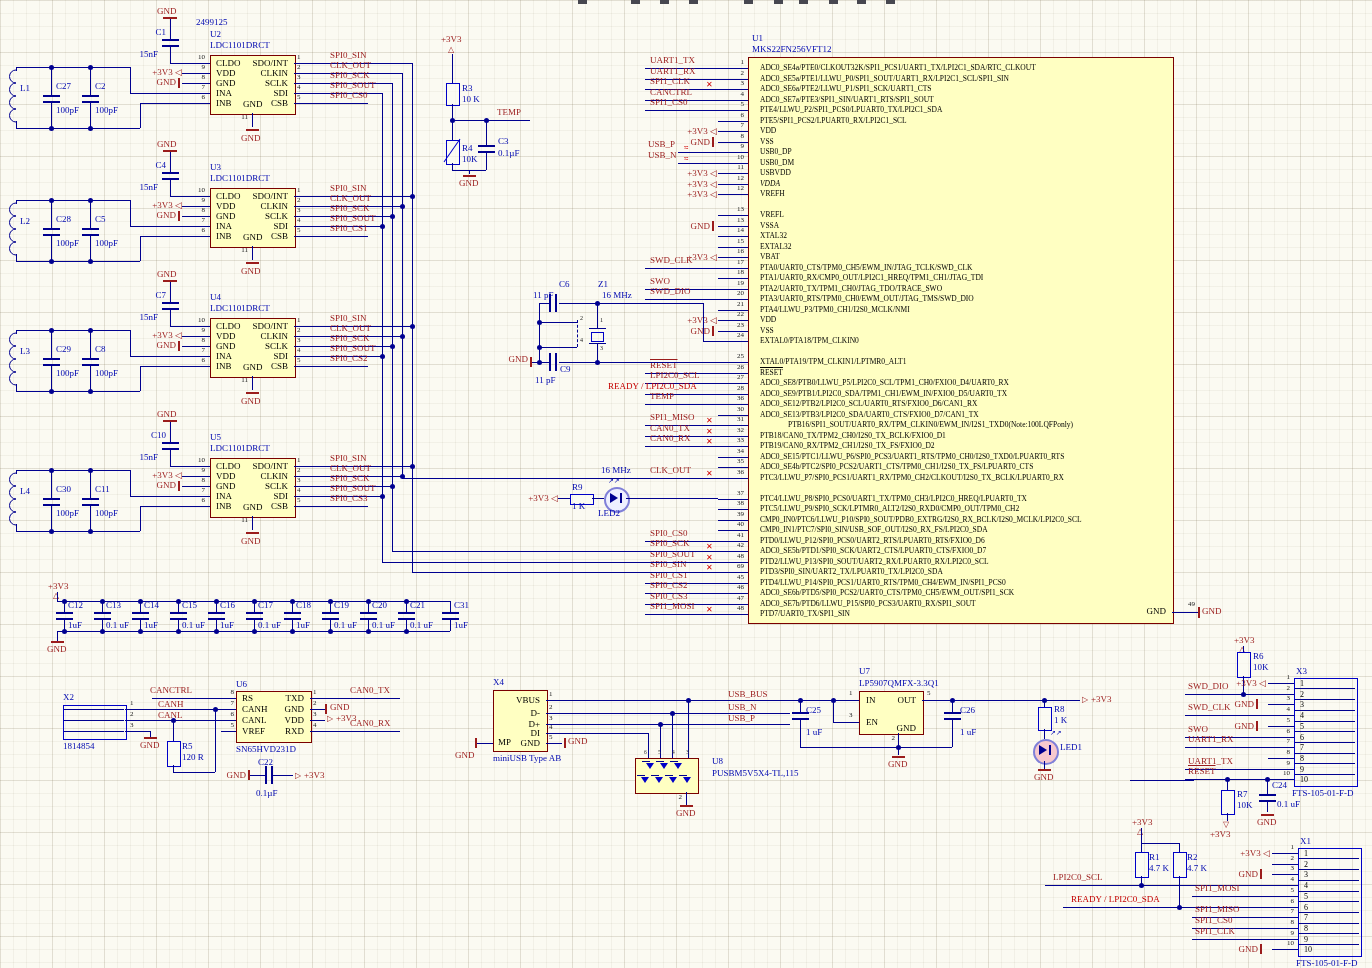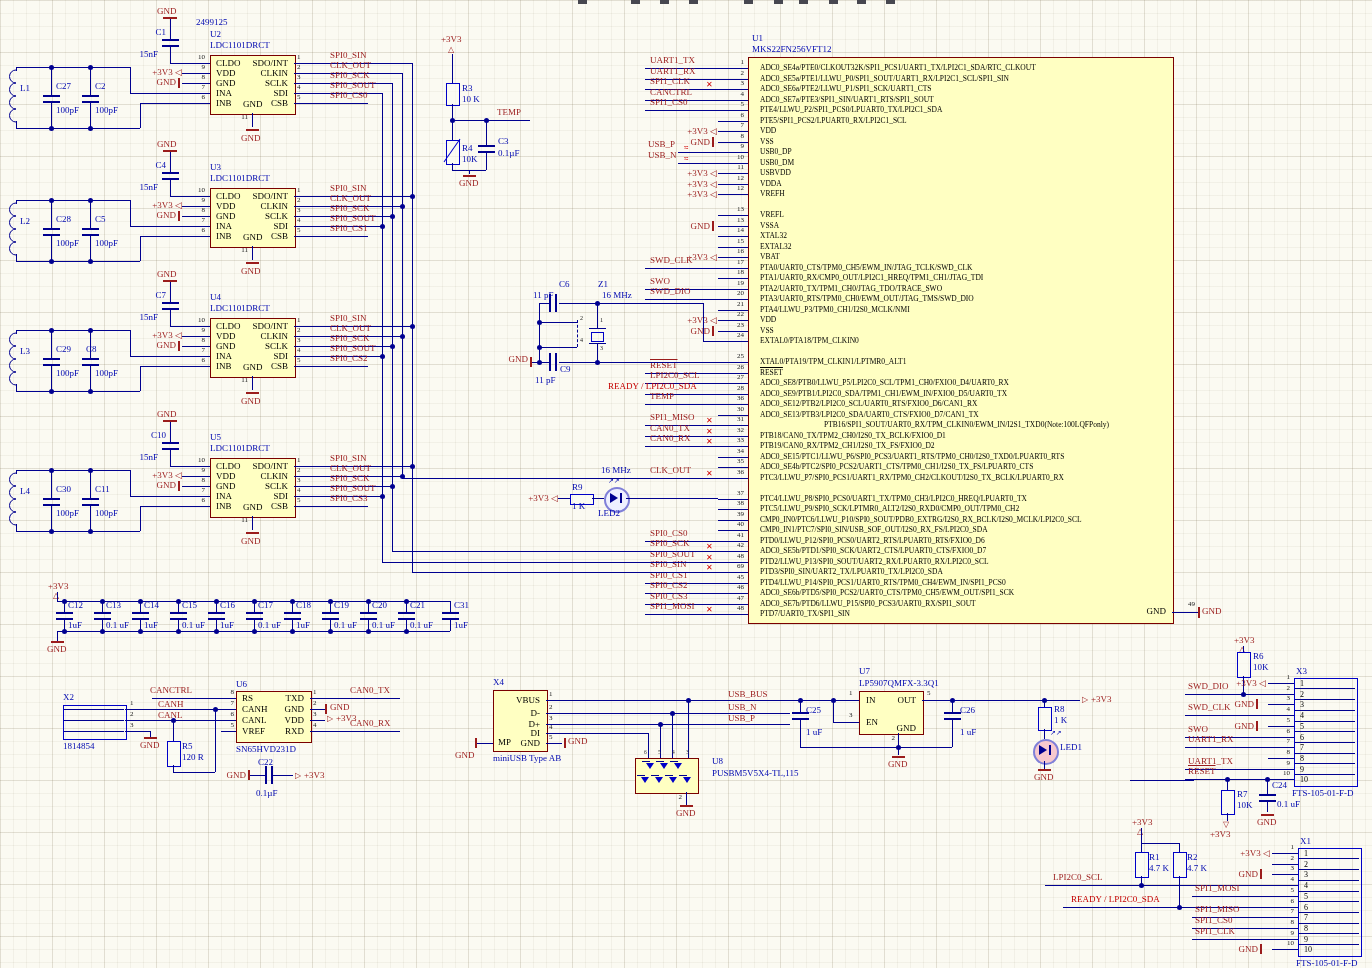--- a/index.html
+++ b/index.html
@@ -99,21 +99,21 @@
     <div class="t k mcu-lbl" style="top: 158.5px; left: 760px;">USB0_DM</div>
     <div class="t r" style="top: 149.5px; left: 648px;">USB_N</div>
     <div class="ln wb" style="left: 678px; top: 162.5px; width: 40px; height: 1px;"></div>
     <div class="noerc" style="left: 684px; top: 154.5px;">≈</div>
     <div class="ln wb" style="left: 718px; top: 173px; width: 30px; height: 1px;"></div>
     <div class="t pn" style="top: 164px; right: 628px;">11</div>
     <div class="t k mcu-lbl" style="top: 169px; left: 760px;">USBVDD</div>
     <div class="t r" style="top: 168px; right: 655px;">+3V3 ◁</div>
     <div class="ln wb" style="left: 718px; top: 183.5px; width: 30px; height: 1px;"></div>
     <div class="t pn" style="top: 174.5px; right: 628px;">12</div>
-    <div class="t k mcu-lbl" style="top: 179.5px; left: 760px;">VDDA</div>
+    <div class="t k mcu-lbl" style="top: 179.5px; left: 760px; font-style: italic;">VDDA</div>
     <div class="t r" style="top: 178.5px; right: 655px;">+3V3 ◁</div>
     <div class="ln wb" style="left: 718px; top: 194px; width: 30px; height: 1px;"></div>
     <div class="t pn" style="top: 185px; right: 628px;">12</div>
     <div class="t k mcu-lbl" style="top: 190px; left: 760px;">VREFH</div>
     <div class="t r" style="top: 189px; right: 655px;">+3V3 ◁</div>
     <div class="ln wb" style="left: 718px; top: 215px; width: 30px; height: 1px;"></div>
     <div class="t pn" style="top: 206px; right: 628px;">13</div>
     <div class="t k mcu-lbl" style="top: 211px; left: 760px;">VREFL</div>
     <div class="ln wb" style="left: 718px; top: 225.5px; width: 30px; height: 1px;"></div>
     <div class="t pn" style="top: 216.5px; right: 628px;">13</div>
@@ -184,21 +184,21 @@
     <div class="ln wb" style="left: 718px; top: 404px; width: 30px; height: 1px;"></div>
     <div class="t pn" style="top: 395px; right: 628px;">36</div>
     <div class="t k mcu-lbl" style="top: 400px; left: 760px;">ADC0_SE12/PTB2/LPI2C0_SCL/UART0_RTS/FXIO0_D6/CAN1_RX</div>
     <div class="t r" style="top: 391px; left: 650px;">TEMP</div>
     <div class="ln wb" style="left: 645px; top: 404px; width: 73px; height: 1px;"></div>
     <div class="ln wb" style="left: 718px; top: 414.5px; width: 30px; height: 1px;"></div>
     <div class="t pn" style="top: 405.5px; right: 628px;">30</div>
     <div class="t k mcu-lbl" style="top: 410.5px; left: 760px;">ADC0_SE13/PTB3/LPI2C0_SDA/UART0_CTS/FXIO0_D7/CAN1_TX</div>
     <div class="ln wb" style="left: 718px; top: 425px; width: 30px; height: 1px;"></div>
     <div class="t pn" style="top: 416px; right: 628px;">31</div>
-    <div class="t k mcu-lbl" style="top: 421px; left: 804px; padding-left: 20px;">PTB16/SPI1_SOUT/UART0_RX/TPM_CLKIN0/EWM_IN/I2S1_TXD0(Note:100LQFPonly)</div>
+    <div class="t k mcu-lbl" style="top: 421px; left: 768px; padding-left: 20px;">PTB16/SPI1_SOUT/UART0_RX/TPM_CLKIN0/EWM_IN/I2S1_TXD0(Note:100LQFPonly)</div>
     <div class="t r" style="top: 412px; left: 650px;">SPI1_MISO</div>
     <div class="ln wb" style="left: 645px; top: 425px; width: 73px; height: 1px;"></div>
     <div class="noerc" style="left: 706px; top: 417px;">✕</div>
     <div class="ln wb" style="left: 718px; top: 435.5px; width: 30px; height: 1px;"></div>
     <div class="t pn" style="top: 426.5px; right: 628px;">32</div>
     <div class="t k mcu-lbl" style="top: 431.5px; left: 760px;">PTB18/CAN0_TX/TPM2_CH0/I2S0_TX_BCLK/FXIO0_D1</div>
     <div class="t r" style="top: 422.5px; left: 650px;">CAN0_TX</div>
     <div class="ln wb" style="left: 645px; top: 435.5px; width: 73px; height: 1px;"></div>
     <div class="noerc" style="left: 706px; top: 427.5px;">✕</div>
     <div class="ln wb" style="left: 718px; top: 446px; width: 30px; height: 1px;"></div>
@@ -488,21 +488,21 @@
     <div class="dot" style="left: 49px; top: 328px;"></div>
     <div class="dot" style="left: 49px; top: 389px;"></div>
     <div class="t b" style="top: 344px; left: 56px;">C29</div>
     <div class="t b" style="top: 368px; left: 56px;">100pF</div>
     <div class="ln wb" style="left: 90px; top: 330px; width: 1px; height: 28px;"></div>
     <div class="ln wb" style="left: 82px; top: 358px; width: 17px; height: 2px;"></div>
     <div class="ln wb" style="left: 82px; top: 364px; width: 17px; height: 2px;"></div>
     <div class="ln wb" style="left: 90px; top: 366px; width: 1px; height: 25px;"></div>
     <div class="dot" style="left: 88px; top: 328px;"></div>
     <div class="dot" style="left: 88px; top: 389px;"></div>
-    <div class="t b" style="top: 344px; left: 86px;">C8</div>
+    <div class="t b" style="top: 344px; left: 95px;">C8</div>
     <div class="t b" style="top: 368px; left: 95px;">100pF</div>
     <div class="t b" style="top: 346px; left: 20px;">L3</div>
     <div class="ln wb" style="left: 130px; top: 330px; width: 1px; height: 26px;"></div>
     <div class="ln wb" style="left: 130px; top: 356px; width: 52px; height: 1px;"></div>
     <div class="ln wb" style="left: 140px; top: 366px; width: 1px; height: 25px;"></div>
     <div class="ln wb" style="left: 140px; top: 366px; width: 42px; height: 1px;"></div>
     <div class="t r" style="top: 269px; left: 157px;">GND</div>
     <div class="ln rb" style="left: 163px; top: 280px; width: 14px; height: 2px;"></div>
     <div class="ln wb" style="left: 170px; top: 282px; width: 1px; height: 20px;"></div>
     <div class="ln wb" style="left: 162px; top: 302px; width: 17px; height: 2px;"></div>

